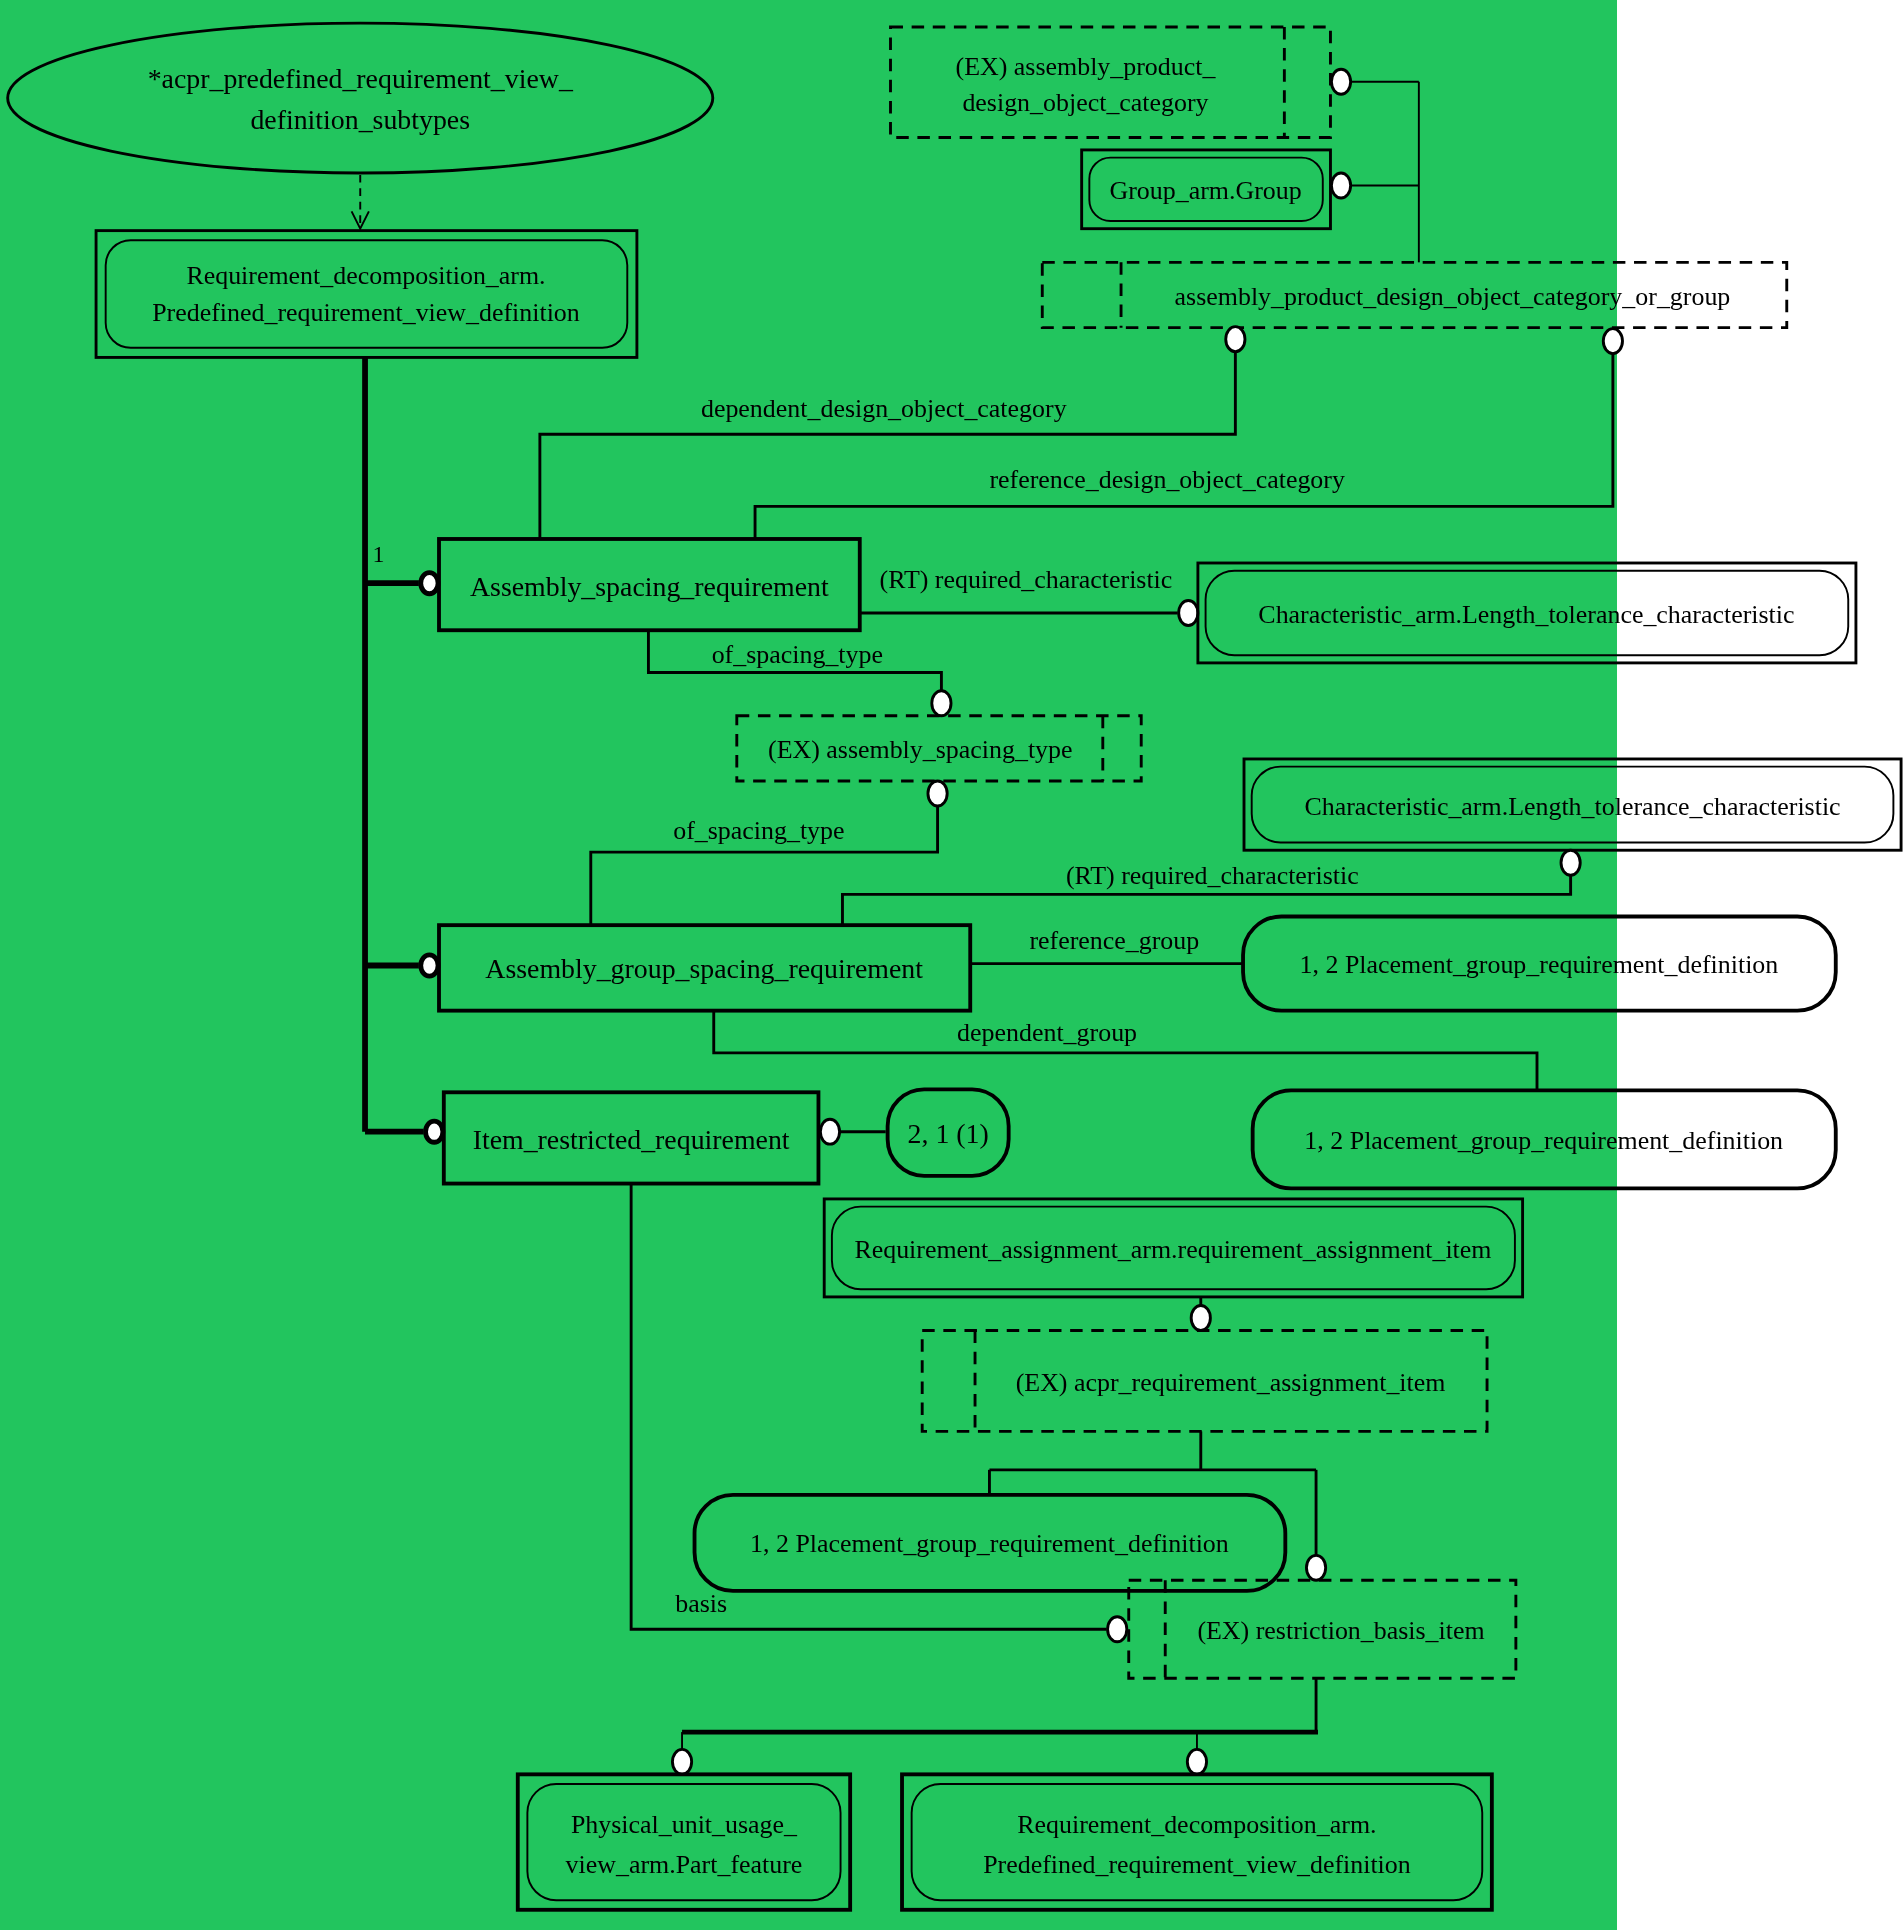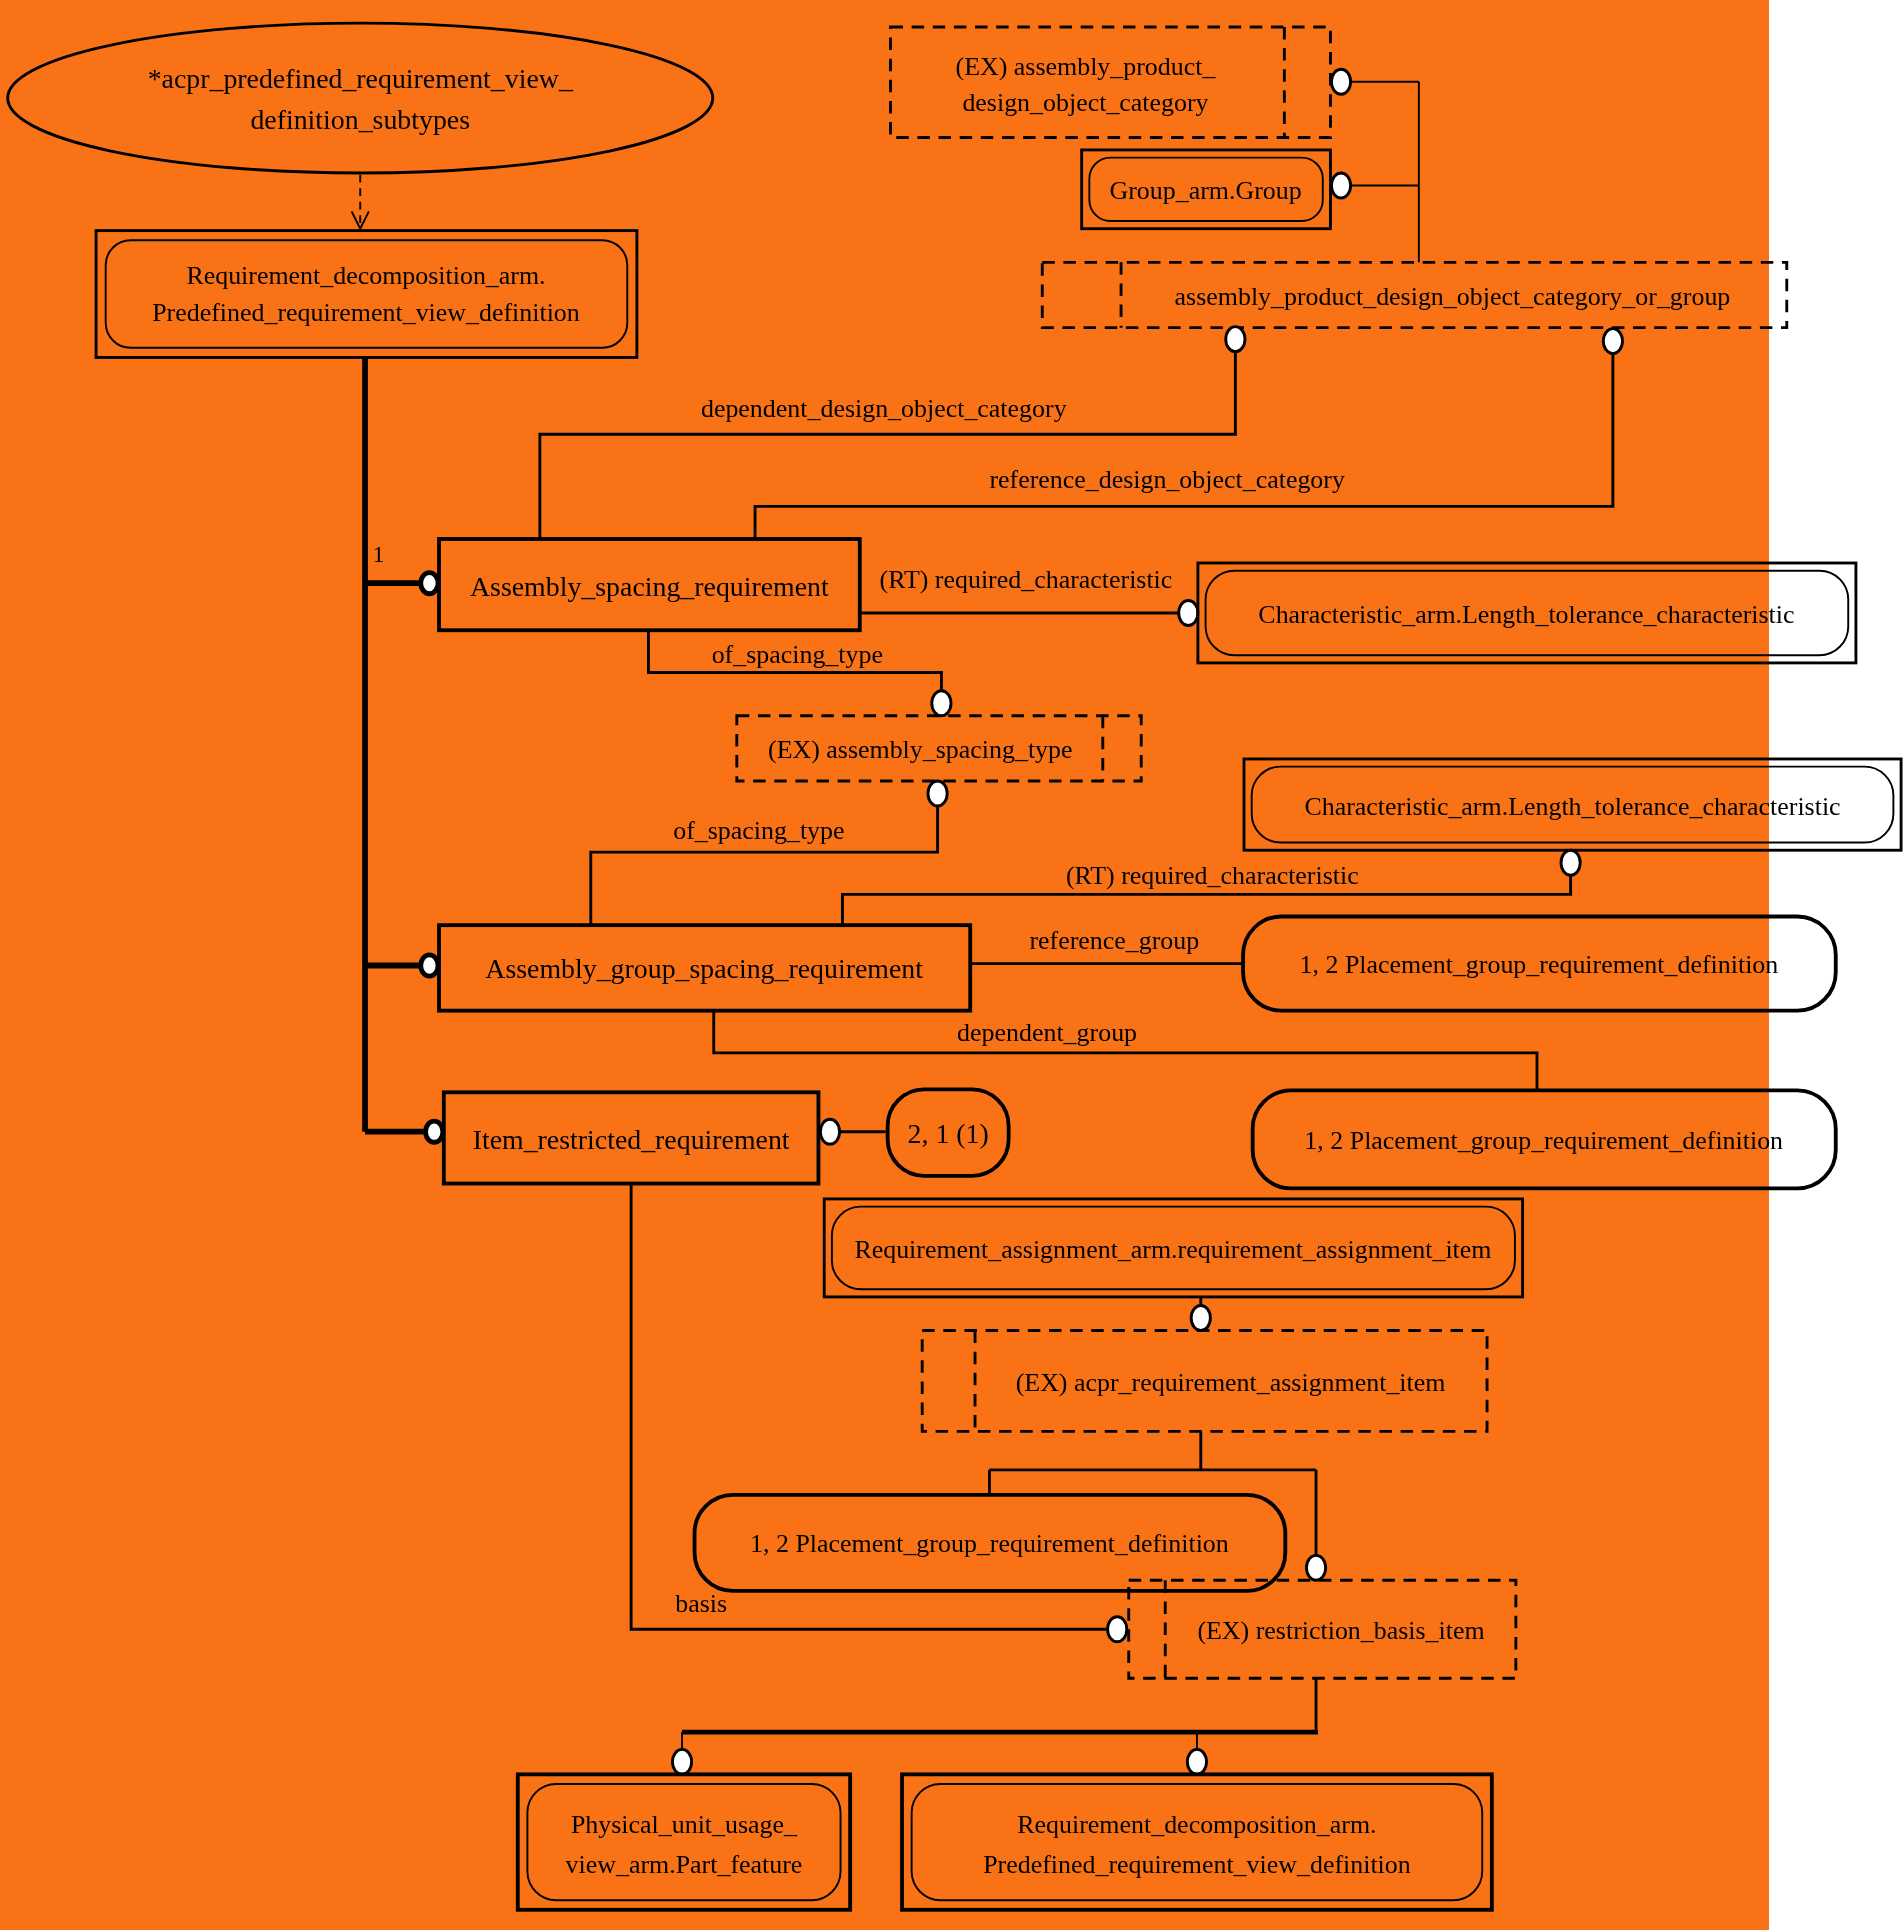--- a/index.html
+++ b/index.html
@@ -1,16 +1,16 @@
 <!DOCTYPE html>
 <html><head>
 <meta charset="utf-8">
 <style>
   html,body{margin:0;padding:0;background:#ffffff;}
-  .canvas{position:relative;width:1769px;height:1931px;background:#f97316;}
+  .canvas{position:relative;width:1617px;height:1931px;background:#22c55e;}
   svg{display:block;}
   text{font-family:"Liberation Serif","DejaVu Serif",serif;fill:#000;}
   .node-label{font-size:29px;}
   .node-label-sm{font-size:27px;}
   .edge-label{font-size:27px;}
   .card-label{font-size:25px;}
   .shape{fill:none;stroke:#000;}
   .conn{fill:#fff;stroke:#000;stroke-width:3;}
   .conn-bold{fill:#fff;stroke:#000;stroke-width:5;}
   .ln{stroke:#000;stroke-width:3;fill:none;}

